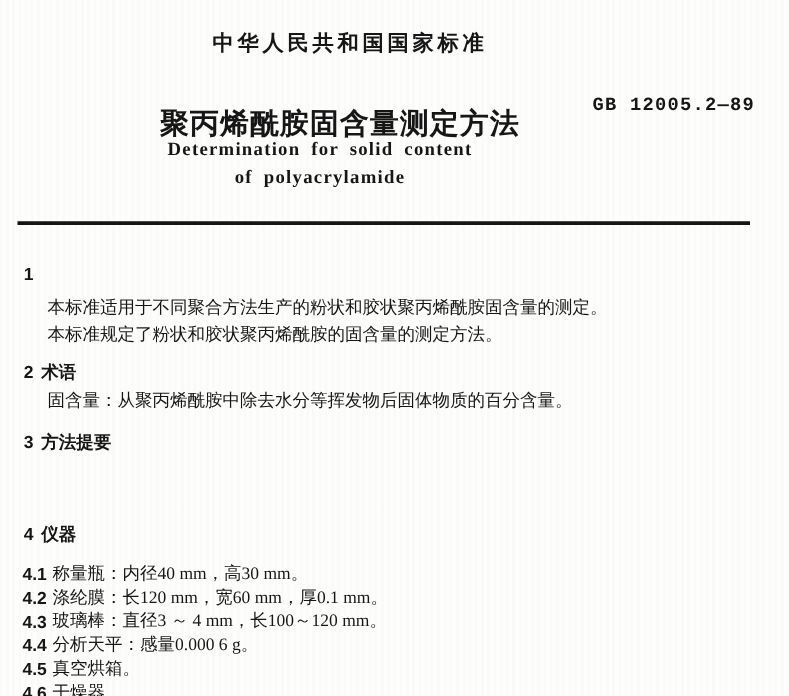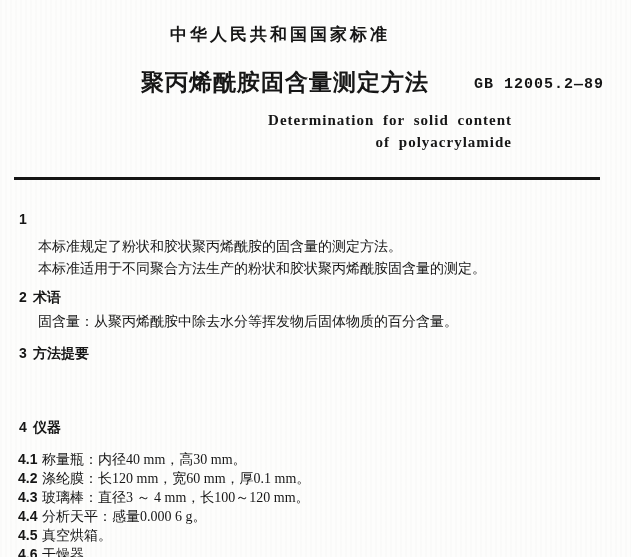--- a/index.html
+++ b/index.html
@@ -29,43 +29,42 @@
     font-weight: bold;
     font-size: 17px;
     letter-spacing: 3px;
     white-space: nowrap;
     margin-left: 24px;
   }
   .title-zh {
     position: absolute;
     left: 0; top: 67px;
     width: 512px;
-    margin: 0;
+    margin: 16px;
     text-align: center;
     font-family: "Liberation Sans", sans-serif;
     font-weight: bold;
     font-size: 23px;
     letter-spacing: 1px;
     white-space: nowrap;
-    padding-left: 29px;
   }
   .std-code {
     position: absolute;
     left: 474px; top: 76px;
     font-family: Liberation Mono, monospace;
     font-weight: bold;
     font-size: 15px;
     letter-spacing: 1px;
     white-space: nowrap;
   }
   .title-en {
     position: absolute;
     left: 0; top: 109px;
     width: 512px;
-    text-align: right;
+    text-align: center;
     font-family: "Liberation Serif", serif;
     font-weight: bold;
     font-size: 15px;
     letter-spacing: 1px;
     word-spacing: 4px;
     line-height: 22px;
   }
   .rule {
     position: absolute;
     left: 14px; top: 177px;
@@ -142,22 +141,22 @@
     <div>Determination for solid content</div>
     <div>of polyacrylamide</div>
   </div>
 
   <div class="rule"></div>
 
   <div class="sec-head sec-head-1">
     <span class="sec-num">1</span>
   </div>
   <div class="para-block para-block-1">
+    <p class="para">本标准适用于不同聚合方法生产的粉状和胶状聚丙烯酰胺固含量的测定。</p>
     <p class="para">本标准规定了粉状和胶状聚丙烯酰胺的固含量的测定方法。</p>
-    <p class="para">本标准适用于不同聚合方法生产的粉状和胶状聚丙烯酰胺固含量的测定。</p>
   </div>
 
   <div class="sec-head sec-head-2">
     <span class="sec-num">2</span>
     <span class="sec-title">术语</span>
   </div>
   <div class="para-block para-block-2">
     <p class="para">固含量：从聚丙烯酰胺中除去水分等挥发物后固体物质的百分含量。</p>
   </div>
 

